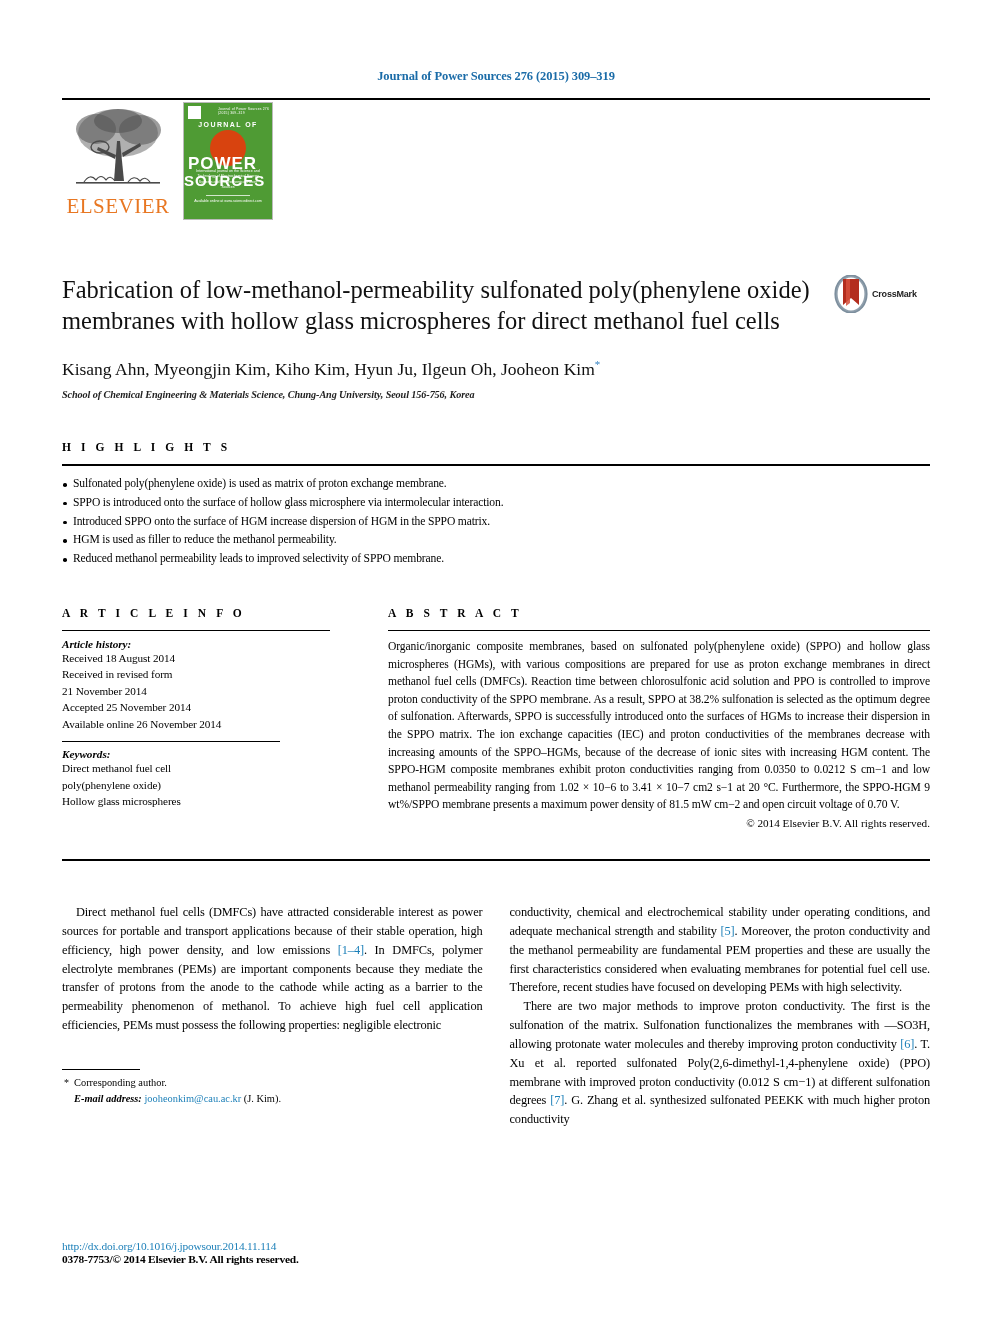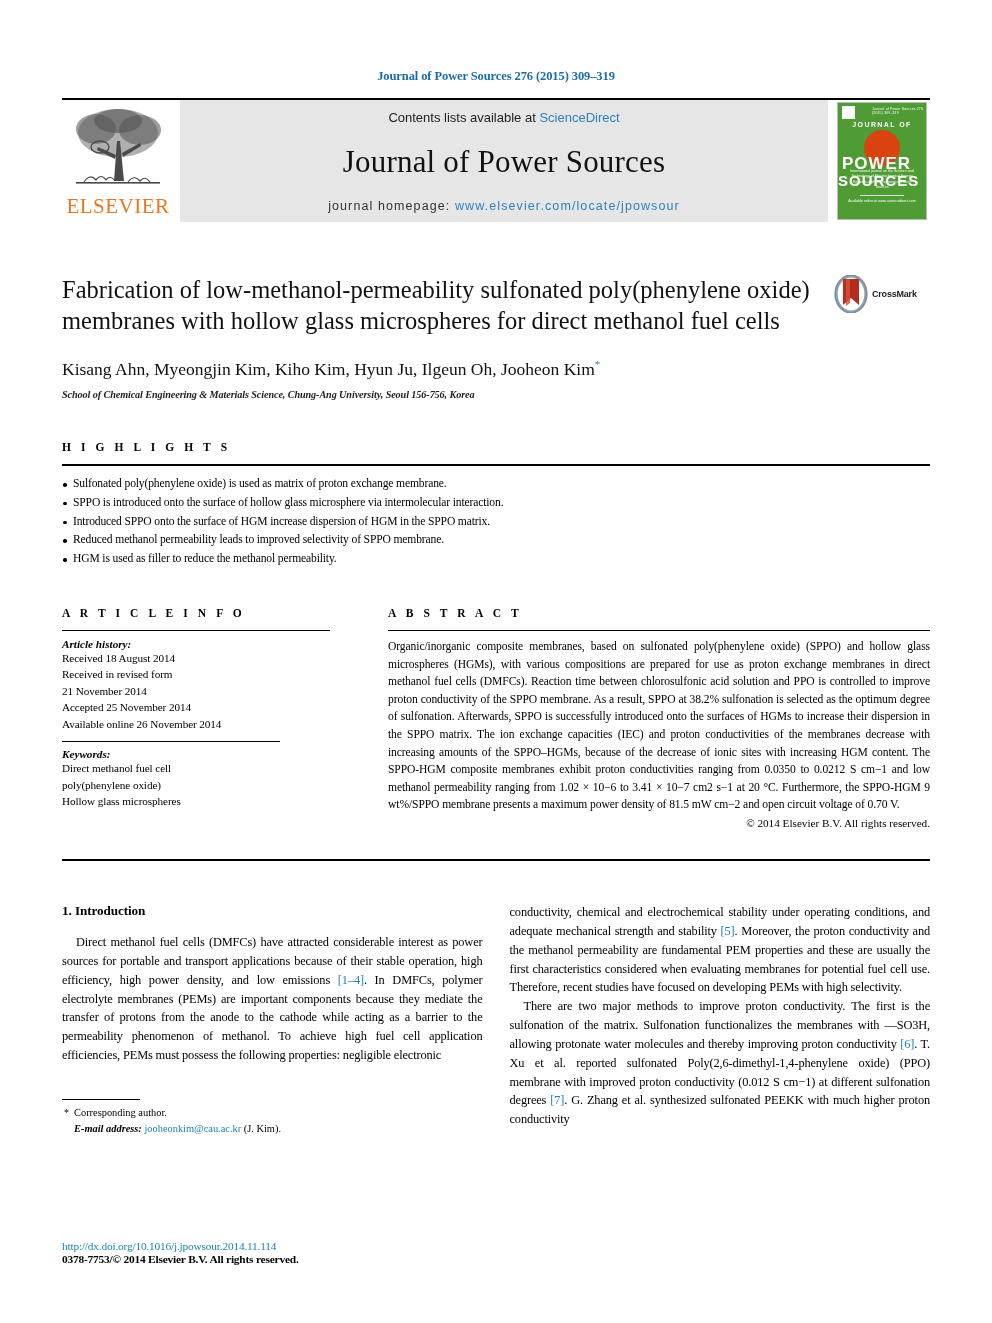--- a/index.html
+++ b/index.html
@@ -392,29 +392,20 @@
           <path d="M46 52 L28 44 L27 47 L45 56 Z" fill="#4a4a4a"></path>
           <ellipse cx="30" cy="44" rx="9" ry="6" fill="none" stroke="#4a4a4a" stroke-width="1.4"></ellipse>
           <rect x="6" y="79" width="84" height="1.6"></rect>
           <path d="M14 79 q6 -9 12 -2 q5 -7 10 0 q4 -6 9 1" fill="none" stroke="#4a4a4a" stroke-width="1.2"></path>
           <path d="M58 79 q6 -8 12 -1 q5 -6 10 1" fill="none" stroke="#4a4a4a" stroke-width="1.2"></path>
         </g>
       </svg>
       <div class="elsevier-word">ELSEVIER</div>
     </div>
 
-    <div class="banner">
-      <div class="contents-line">
-        <span>Contents lists available at </span><span class="sd">ScienceDirect</span>
-      </div>
-      <div class="journal-title">Journal of Power Sources</div>
-      <div class="homepage-line">
-        <span>journal homepage: </span><span class="url">www.elsevier.com/locate/jpowsour</span>
-      </div>
-    </div>
 
     <div class="cover-box">
       <div class="cover">
         <div class="cov-top"></div>
         <div class="cov-tiny">Journal of Power Sources 276 (2015) 309–319</div>
         <div class="cov-joul">JOURNAL OF</div>
         <div class="cov-ball"></div>
         <div class="cov-power">POWER</div>
         <div class="cov-sources">SOURCES</div>
         <div class="cov-sub">International journal on the Science and Technology of Electrochemical Energy Systems and Electrochemical Power Sources</div>
@@ -445,22 +436,22 @@
     <div class="affiliation">School of Chemical Engineering &amp; Materials Science, Chung-Ang University, Seoul 156-756, Korea</div>
   </div>
 
   <div class="highlights">
     <div class="section-head">H I G H L I G H T S</div>
     <div class="hl-rule"></div>
     <ul class="hl-list">
       <li>Sulfonated poly(phenylene oxide) is used as matrix of proton exchange membrane.</li>
       <li>SPPO is introduced onto the surface of hollow glass microsphere via intermolecular interaction.</li>
       <li>Introduced SPPO onto the surface of HGM increase dispersion of HGM in the SPPO matrix.</li>
+      <li>HGM is used as filler to reduce the methanol permeability.</li>
       <li>Reduced methanol permeability leads to improved selectivity of SPPO membrane.</li>
-      <li>HGM is used as filler to reduce the methanol permeability.</li>
     </ul>
   </div>
 
   <div class="info-abstract">
 
     <div class="col-info">
       <div class="section-head">A R T I C L E   I N F O</div>
       <div class="thin-rule"></div>
       <div class="info-label">Article history:</div>
       <div class="info-line">Received 18 August 2014</div>
@@ -481,21 +472,20 @@
       <div class="abstract-body">Organic/inorganic composite membranes, based on sulfonated poly(phenylene oxide) (SPPO) and hollow glass microspheres (HGMs), with various compositions are prepared for use as proton exchange membranes in direct methanol fuel cells (DMFCs). Reaction time between chlorosulfonic acid solution and PPO is controlled to improve proton conductivity of the SPPO membrane. As a result, SPPO at 38.2% sulfonation is selected as the optimum degree of sulfonation. Afterwards, SPPO is successfully introduced onto the surfaces of HGMs to increase their dispersion in the SPPO matrix. The ion exchange capacities (IEC) and proton conductivities of the membranes decrease with increasing amounts of the SPPO–HGMs, because of the decrease of ionic sites with increasing HGM content. The SPPO-HGM composite membranes exhibit proton conductivities ranging from 0.0350 to 0.0212 S cm−1 and low methanol permeability ranging from 1.02 × 10−6 to 3.41 × 10−7 cm2 s−1 at 20 °C. Furthermore, the SPPO-HGM 9 wt%/SPPO membrane presents a maximum power density of 81.5 mW cm−2 and open circuit voltage of 0.70 V.</div>
       <div class="copyright">© 2014 Elsevier B.V. All rights reserved.</div>
     </div>
   </div>
 
   <div class="big-rule"></div>
 
   <div class="body-cols">
 
     <div class="bcol">
-      <h2 class="sec-title">1.  Introduction</h2>
       <p class="para first">Direct methanol fuel cells (DMFCs) have attracted considerable interest as power sources for portable and transport applications because of their stable operation, high efficiency, high power density, and low emissions <span class="ref">[1–4]</span>. In DMFCs, polymer electrolyte membranes (PEMs) are important components because they mediate the transfer of protons from the anode to the cathode while acting as a barrier to the permeability phenomenon of methanol. To achieve high fuel cell application efficiencies, PEMs must possess the following properties: negligible electronic</p>
 
       <div class="footnote">
         <div class="fn-rule"></div>
         <div class="fn-line">
           <span class="fn-star">*</span>
           <span>Corresponding author.</span>
         </div>
         <div class="fn-line">
           <span class="fn-em">E-mail address:</span>

